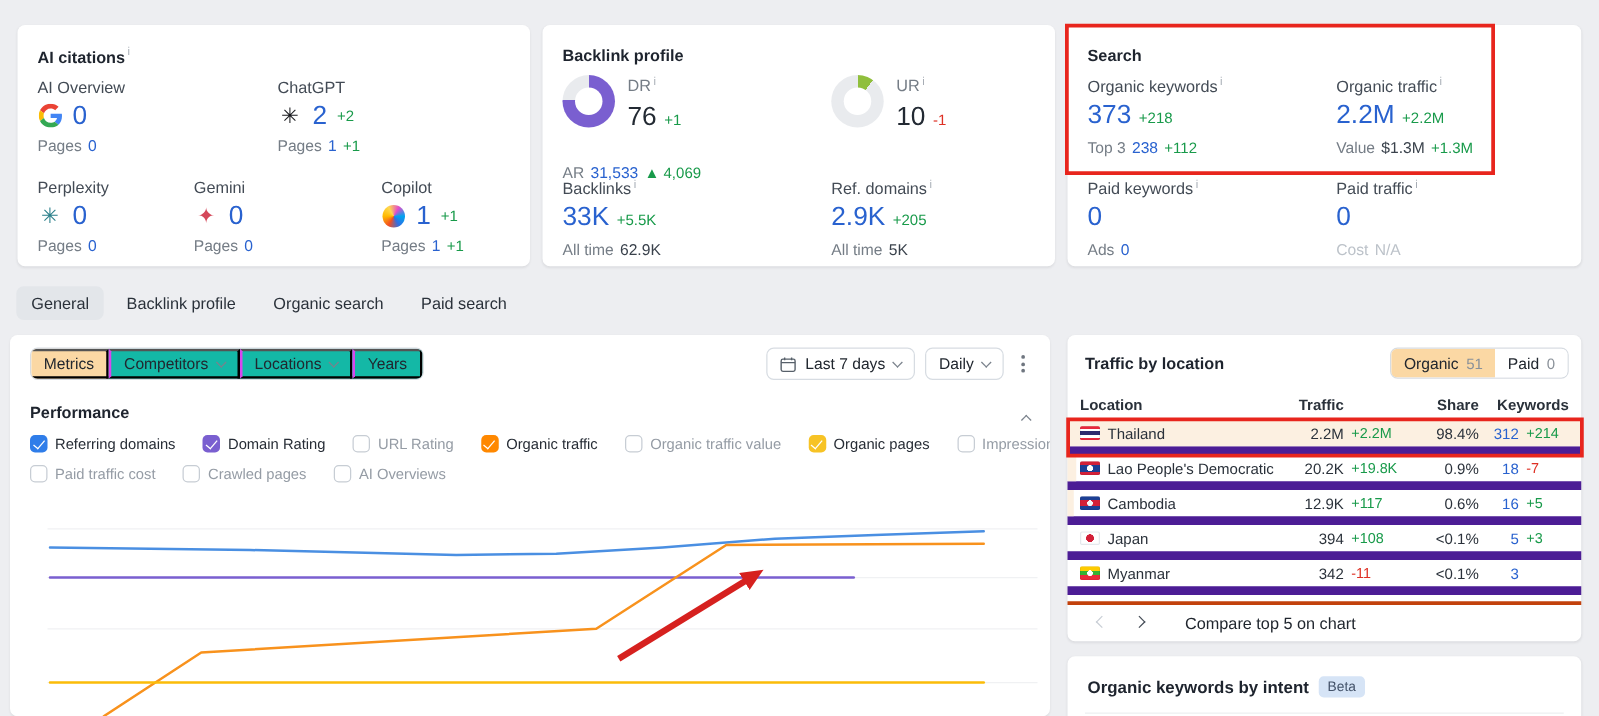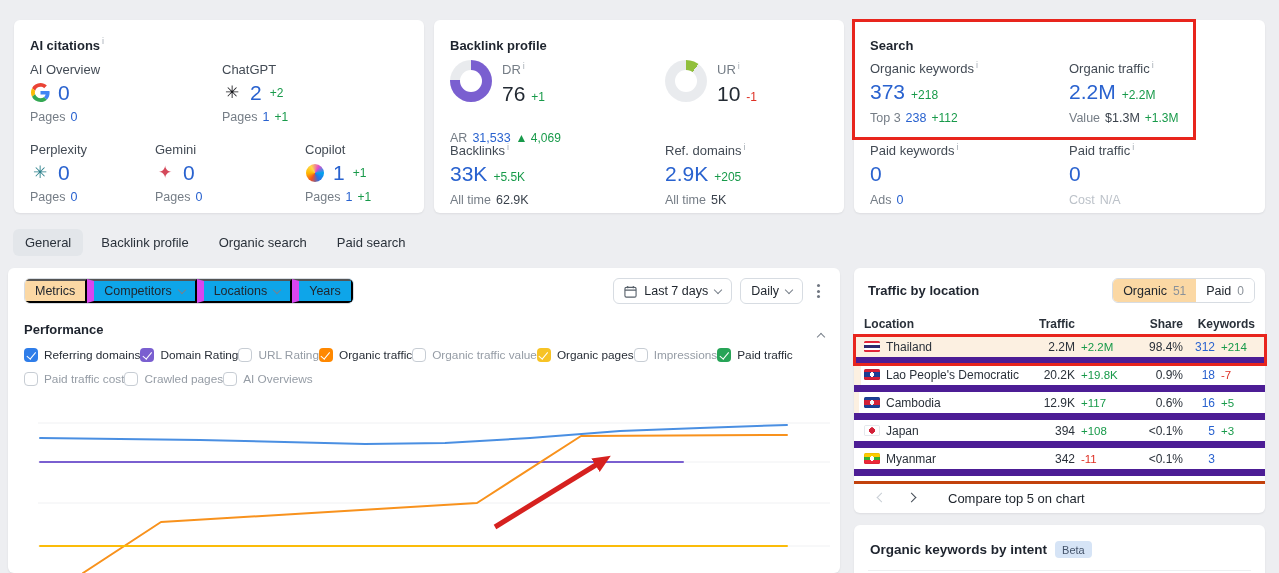--- a/index.html
+++ b/index.html
@@ -32,34 +32,34 @@
   .donut::after{content:"";position:absolute;inset:10px;border-radius:50%;background:#fff;}
   .dr-flex{display:flex;gap:10px;align-items:flex-start;}
   
   .tabbar{position:absolute;left:13px;top:229px;display:flex;gap:6px;align-items:center;}
   .tab{font-size:13px;color:#2a313a;padding:6px 12px;border-radius:6px;white-space:nowrap;}
   .tab.active{background:#e3e6ea;}
   
   .filterrow{position:absolute;left:16px;right:14px;top:10px;display:flex;align-items:center;gap:8px;}
   .spacer{flex:1;}
   .seg{display:flex;border:1px solid #d7dce2;border-radius:6px;background:#fff;height:26px;overflow:hidden;}
-  .seg .segbtn{font-size:12.5px;color:#21272f;background:#0ea5e9;border-left:7px solid #d946ef;padding:0 10px;display:flex;align-items:center;gap:7px;white-space:nowrap;}
+  .seg .segbtn{font-size:12.5px;color:#21272f;background:#14b8a6;border-left:2px solid #d946ef;padding:0 10px;display:flex;align-items:center;gap:7px;white-space:nowrap;}
   .seg .segbtn:first-child{border-left:none;}
   .seg .sel{background:#fbd8a4;}
   .btn{display:flex;align-items:center;gap:7px;border:1px solid #d7dce2;border-radius:6px;background:#fff;height:26px;padding:0 10px;font-size:12.5px;color:#21272f;white-space:nowrap;}
   .chev{display:inline-block;width:6px;height:6px;border-right:1.5px solid #7a828c;border-bottom:1.5px solid #7a828c;transform:rotate(45deg);margin-top:-3px;}
   .chev.up{transform:rotate(225deg);margin-top:3px;}
   .chev.left{transform:rotate(135deg);border-color:#c8ced5;width:7px;height:7px;}
   .chev.right{transform:rotate(-45deg);border-color:#434b55;width:7px;height:7px;}
   .kebab{display:flex;flex-direction:column;gap:2.5px;padding:4px 6px;}
   .kebab i{width:3px;height:3px;border-radius:50%;background:#6f7680;}
   
   .perftitle{position:absolute;left:16px;top:54px;}
   .collapse{position:absolute;right:16px;top:58px;}
-  .perfrow{position:absolute;left:16px;display:flex;gap:0;align-items:center;white-space:nowrap;}
+  .perfrow{position:absolute;left:16px;display:flex;gap:22px;align-items:center;white-space:nowrap;}
   .perf-item{display:flex;align-items:center;gap:6px;font-size:11.8px;color:#272d36;}
   .cb{width:14px;height:14px;border-radius:4px;position:relative;flex:none;background:#fff;}
   .cb.on::after{content:"";position:absolute;left:4.5px;top:2px;width:3.5px;height:7.5px;border-right:1.8px solid #fff;border-bottom:1.8px solid #fff;transform:rotate(40deg);}
   .perf-item.off .cb{border:1.5px solid #c7cdd4;}
   .perf-item.off{color:#959ca5;}
   
   #chart-svg{position:absolute;left:0;top:124px;}
   
   .t-title{position:absolute;left:14px;top:15px;}
   .toggle{position:absolute;right:10px;top:10px;display:flex;border:1px solid #d7dce2;border-radius:6px;overflow:hidden;height:25px;}

